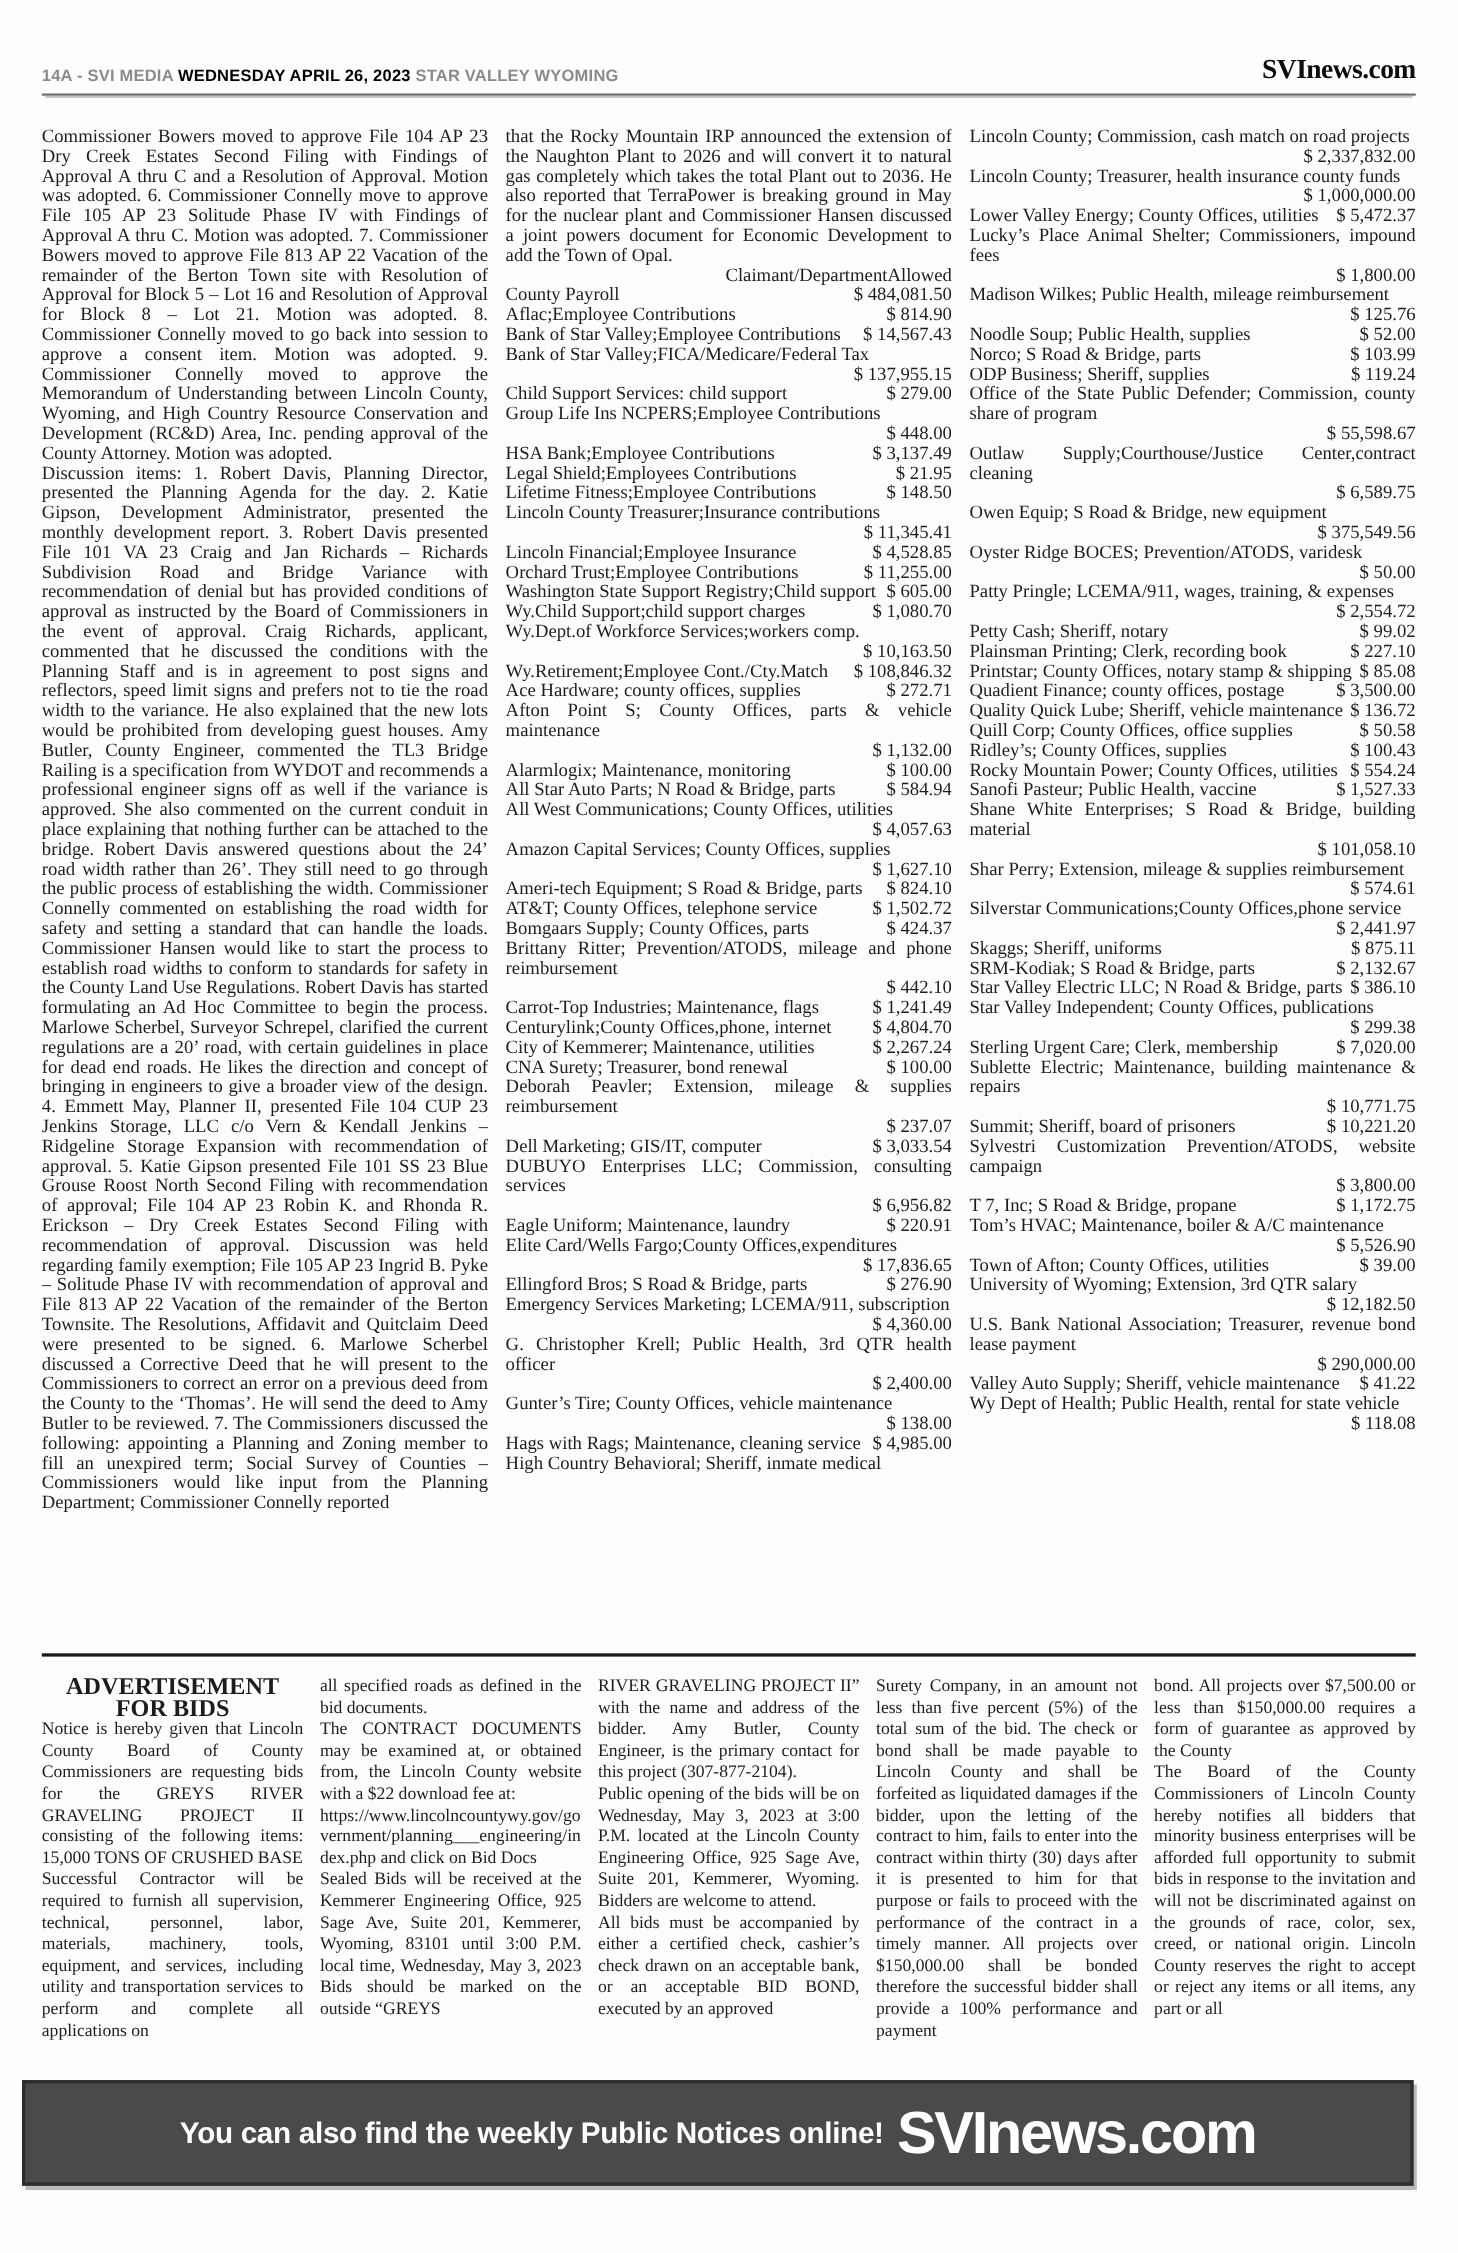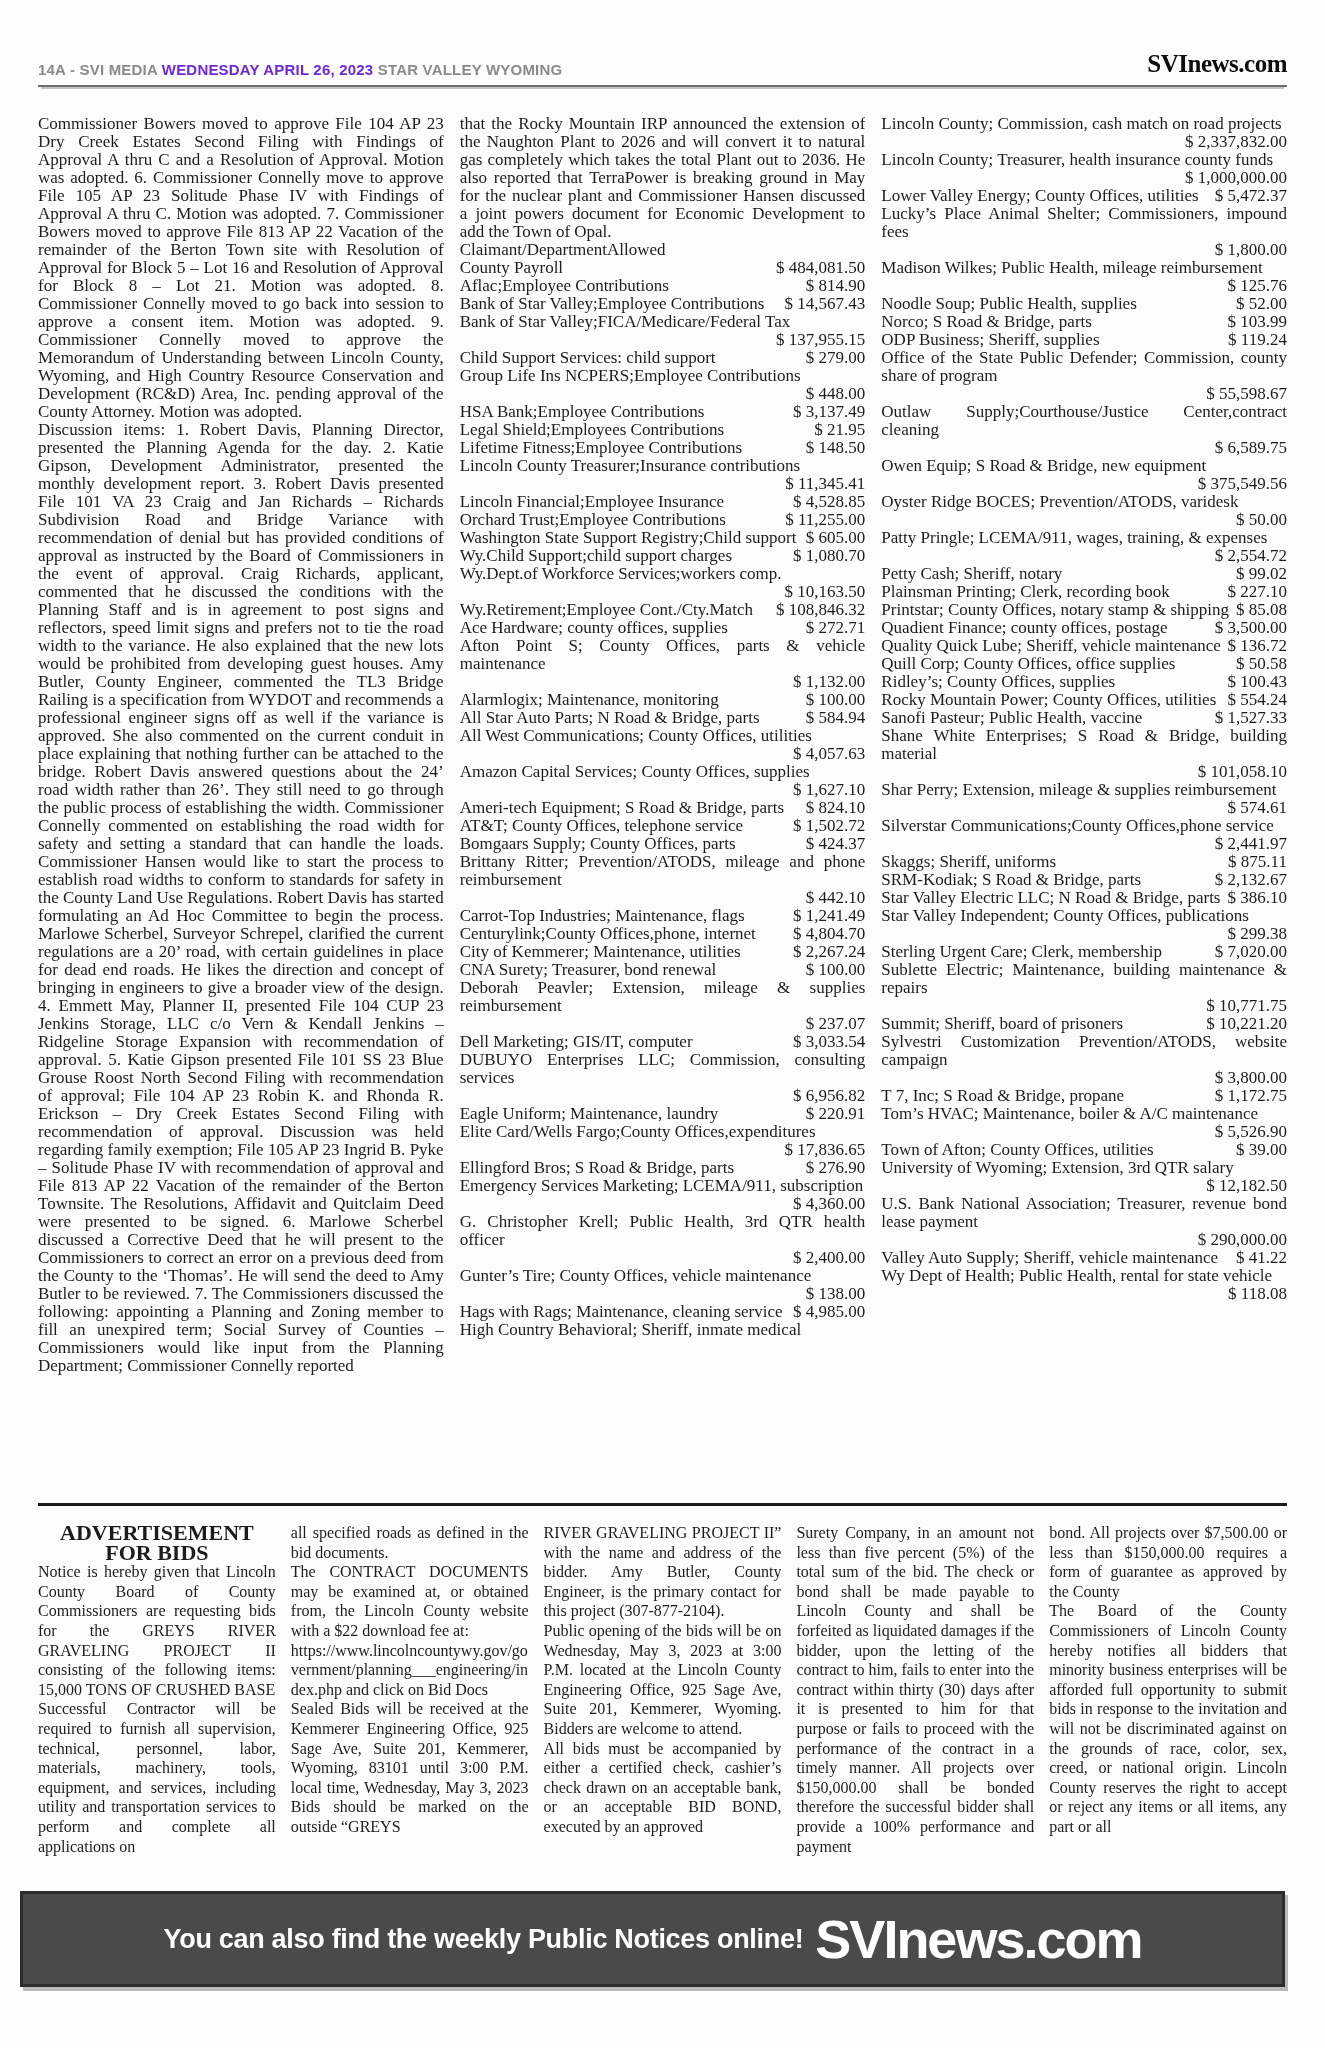--- a/index.html
+++ b/index.html
@@ -18,39 +18,39 @@
     margin: 50px 38px 0 38px;
     padding-bottom: 7px;
     border-bottom: 2px solid #6e6e6e;
     box-shadow: 0 5px 0 -3px #c4c4c4;
   }
   .mast-left {
     font-family: "Liberation Sans", sans-serif;
     font-size: 15px; font-weight: bold; color: #8a8a8a;
     letter-spacing: .2px;
   }
-  .mast-left .mast-date { color: #6d28d9; }
+  .mast-left .mast-date { color: #000000; }
   .mast-right {
     font-family: "Liberation Serif", serif;
     font-size: 25px; font-weight: bold; color: #0d0d0d;
     letter-spacing: -0.5px;
   }
   
   .notices {
     margin: 28px 38px 0 38px;
     height: 1372px;
     display: grid;
     grid-template-columns: 1fr 1fr 1fr;
     column-gap: 16px;
     font-size: 17px; line-height: 18px;
     overflow: hidden;
   }
   .col { overflow: hidden; }
   .np { text-align: justify; text-justify: inter-word; }
-  .claims-head { display: flex; justify-content: flex-start; }
+  .claims-head { display: flex; justify-content: flex-end; }
   .claim-row {
     display: flex; flex-wrap: wrap; justify-content: space-between;
     column-gap: 6px;
   }
   .claim-label { max-width: 100%; text-align: justify; }
   .claim-amount { white-space: nowrap; margin-left: auto; }
   
   .bids {
     margin: 16px 38px 0 38px;
     border-top: 3px solid #1a1a1a;

